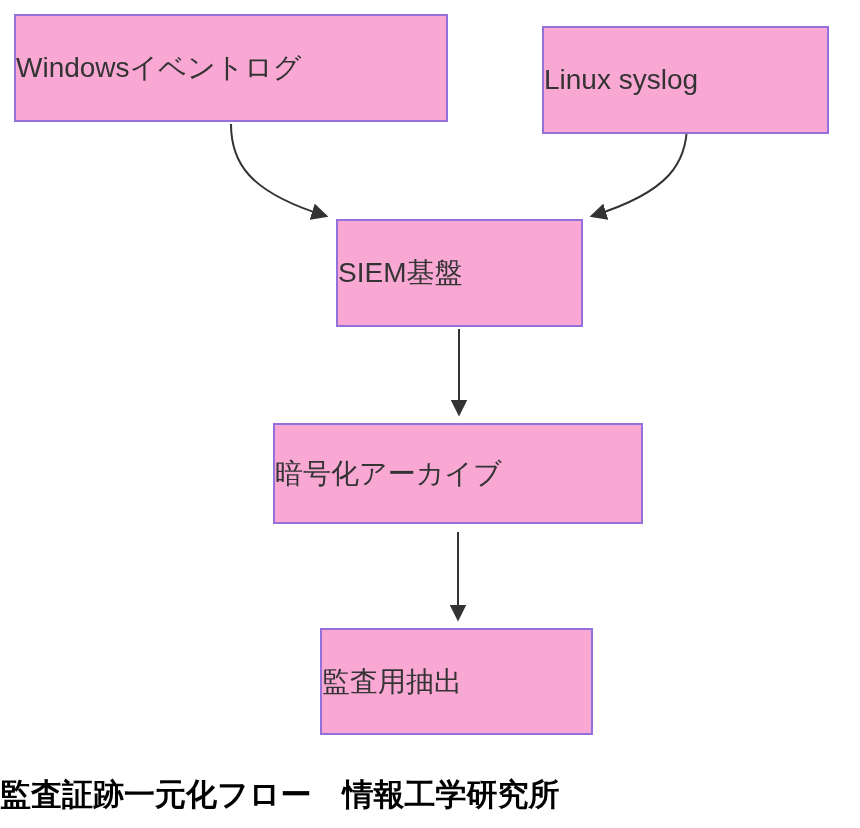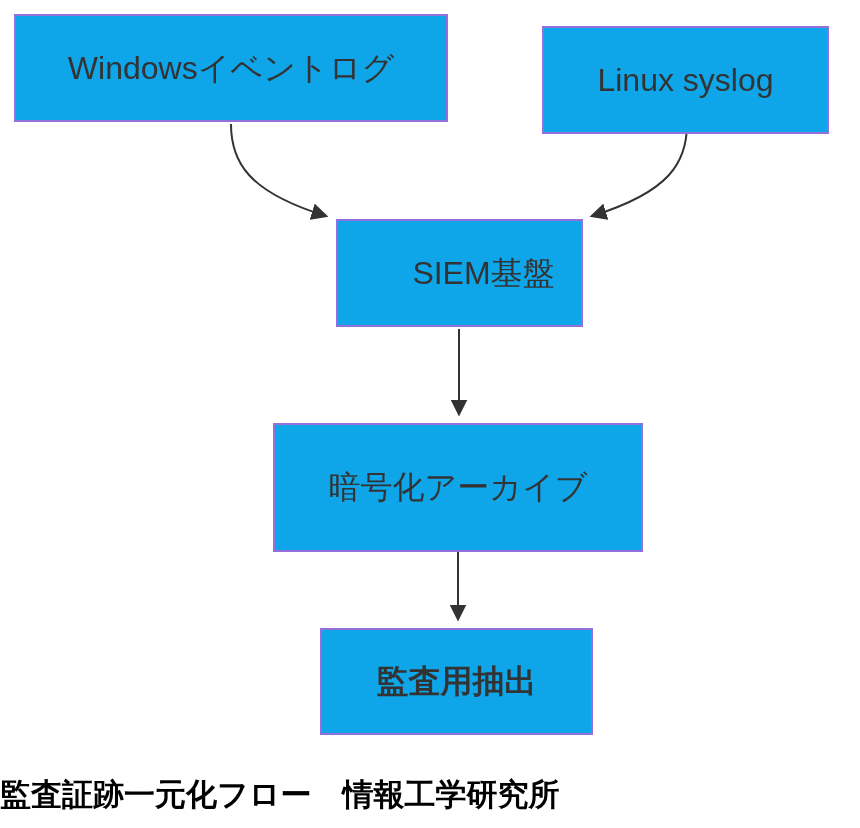--- a/index.html
+++ b/index.html
@@ -19,35 +19,34 @@
     position: absolute;
     left: 0;
     top: 0;
     width: 860px;
     height: 828px;
     pointer-events: none;
   }
   .node {
     position: absolute;
     box-sizing: border-box;
-    background: #0ea5e9;
+    background: #f9a8d4;
     border: 2px solid #9370DB;
     display: flex;
     align-items: center;
-    justify-content: center;
     color: #333333;
-    font-size: 32px;
+    font-size: 28px;
     text-align: center;
     line-height: 1.2;
   }
   .node-windows { left: 14px;  top: 14px;  width: 434px; height: 108px; }
   .node-linux   { left: 542px; top: 14px;  width: 287px; height: 108px; margin-top: 12px; }
-  .node-siem    { left: 336px; top: 219px; width: 247px; height: 108px; padding-left: 48px; }
-  .node-archive { left: 273px; top: 423px; width: 370px; height: 129px; }
-  .node-audit   { left: 320px; top: 628px; width: 273px; height: 107px; font-weight: bold; }
+  .node-siem    { left: 336px; top: 219px; width: 247px; height: 108px; }
+  .node-archive { left: 273px; top: 423px; width: 370px; height: 101px; }
+  .node-audit   { left: 320px; top: 628px; width: 273px; height: 107px; }
   .caption {
     position: absolute;
     left: 0px;
     top: 774px;
     display: inline-block;
     font-size: 31px;
     font-weight: bold;
     color: #000000;
     border-bottom: 3px solid #000000;
     padding-bottom: 19px;

